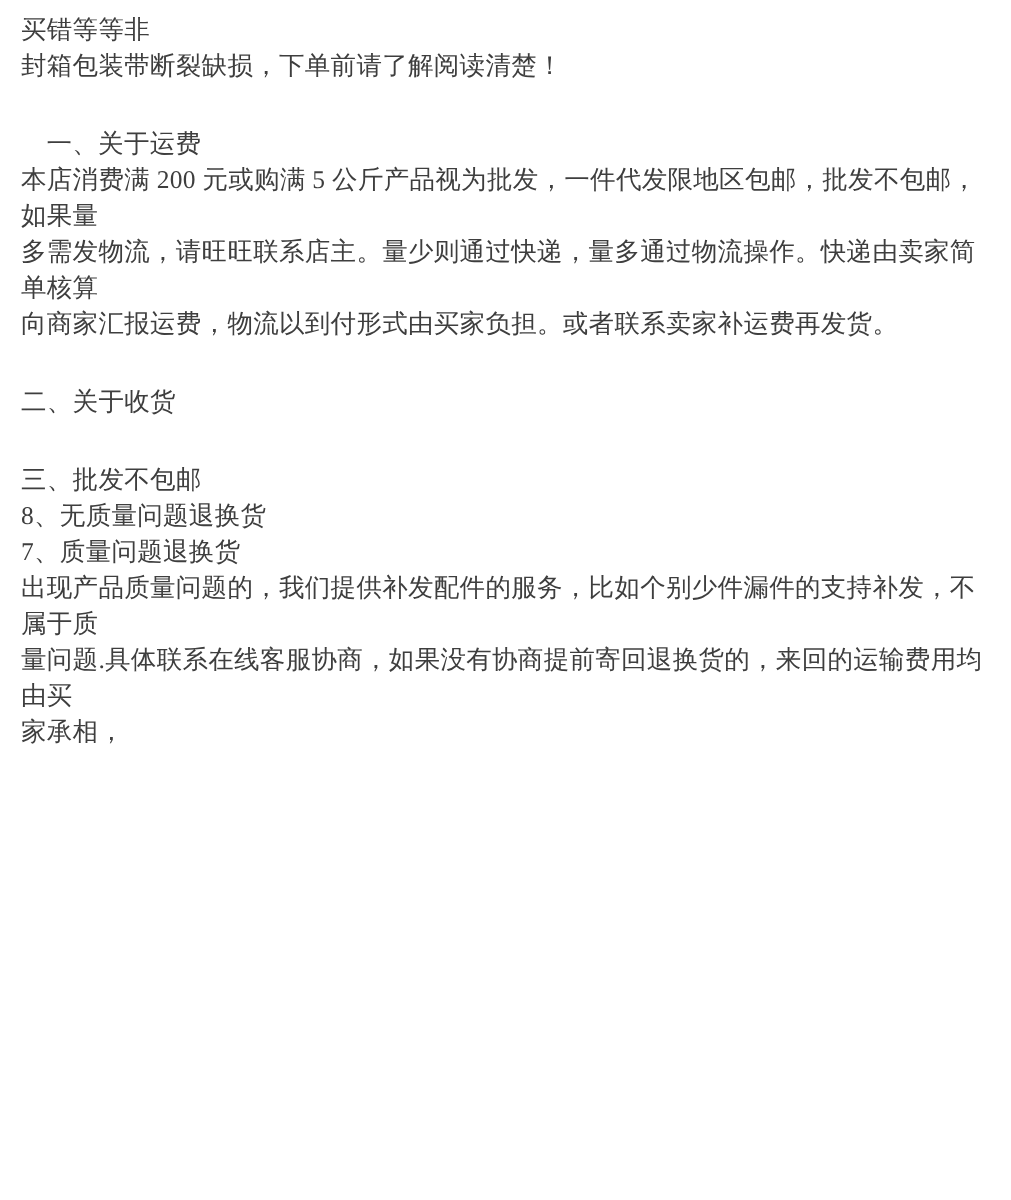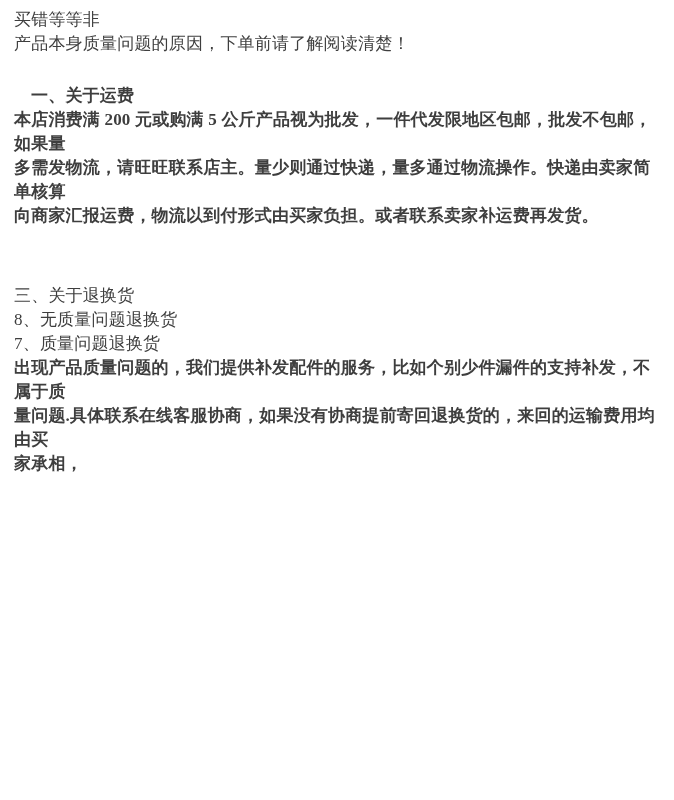--- a/index.html
+++ b/index.html
@@ -16,45 +16,46 @@
     width: 674px;
     min-height: 800px;
     padding: 8px 12px 18px 14px;
     font-family: "Liberation Serif", "DejaVu Serif", serif;
     font-size: 17px;
     line-height: 24px;
     color: #3e3e3e;
     letter-spacing: 0.2px;
   }
   p { margin: 0; }
-  .para { white-space: pre-line; font-weight: bold; }
+  .para { white-space: pre-line; }
   .gap { height: 28px; }
-  .indent { text-indent: 17px; font-weight: bold; }
+  .indent { text-indent: 17px; }
 </style>
 </head>
 <body>
 
 <div class="page">
 
   <p class="line">买错等等非</p>
-  <p class="line">产品本身质量问题的原因，下单前请了解阅读清楚！</p>
+  <p class="line">封箱包装带断裂缺损，下单前请了解阅读清楚！</p>
 
   <div class="gap"></div>
 
   <p class="line indent">一、关于运费</p>
   <p class="para">本店消费满 200 元或购满 5 公斤产品视为批发，一件代发限地区包邮，批发不包邮，如果量
 多需发物流，请旺旺联系店主。量少则通过快递，量多通过物流操作。快递由卖家简单核算
 向商家汇报运费，物流以到付形式由买家负担。或者联系卖家补运费再发货。</p>
 
   <div class="gap"></div>
 
+  <p class="line">二、关于收货</p>
 
   <div class="gap"></div>
 
-  <p class="line">三、关于退换货</p>
+  <p class="line">三、批发不包邮</p>
 
   <p class="line">8、无质量问题退换货</p>
 
   <p class="line">7、质量问题退换货</p>
   <p class="para">出现产品质量问题的，我们提供补发配件的服务，比如个别少件漏件的支持补发，不属于质
 量问题.具体联系在线客服协商，如果没有协商提前寄回退换货的，来回的运输费用均由买
 家承相，</p>
 
 </div>
 

